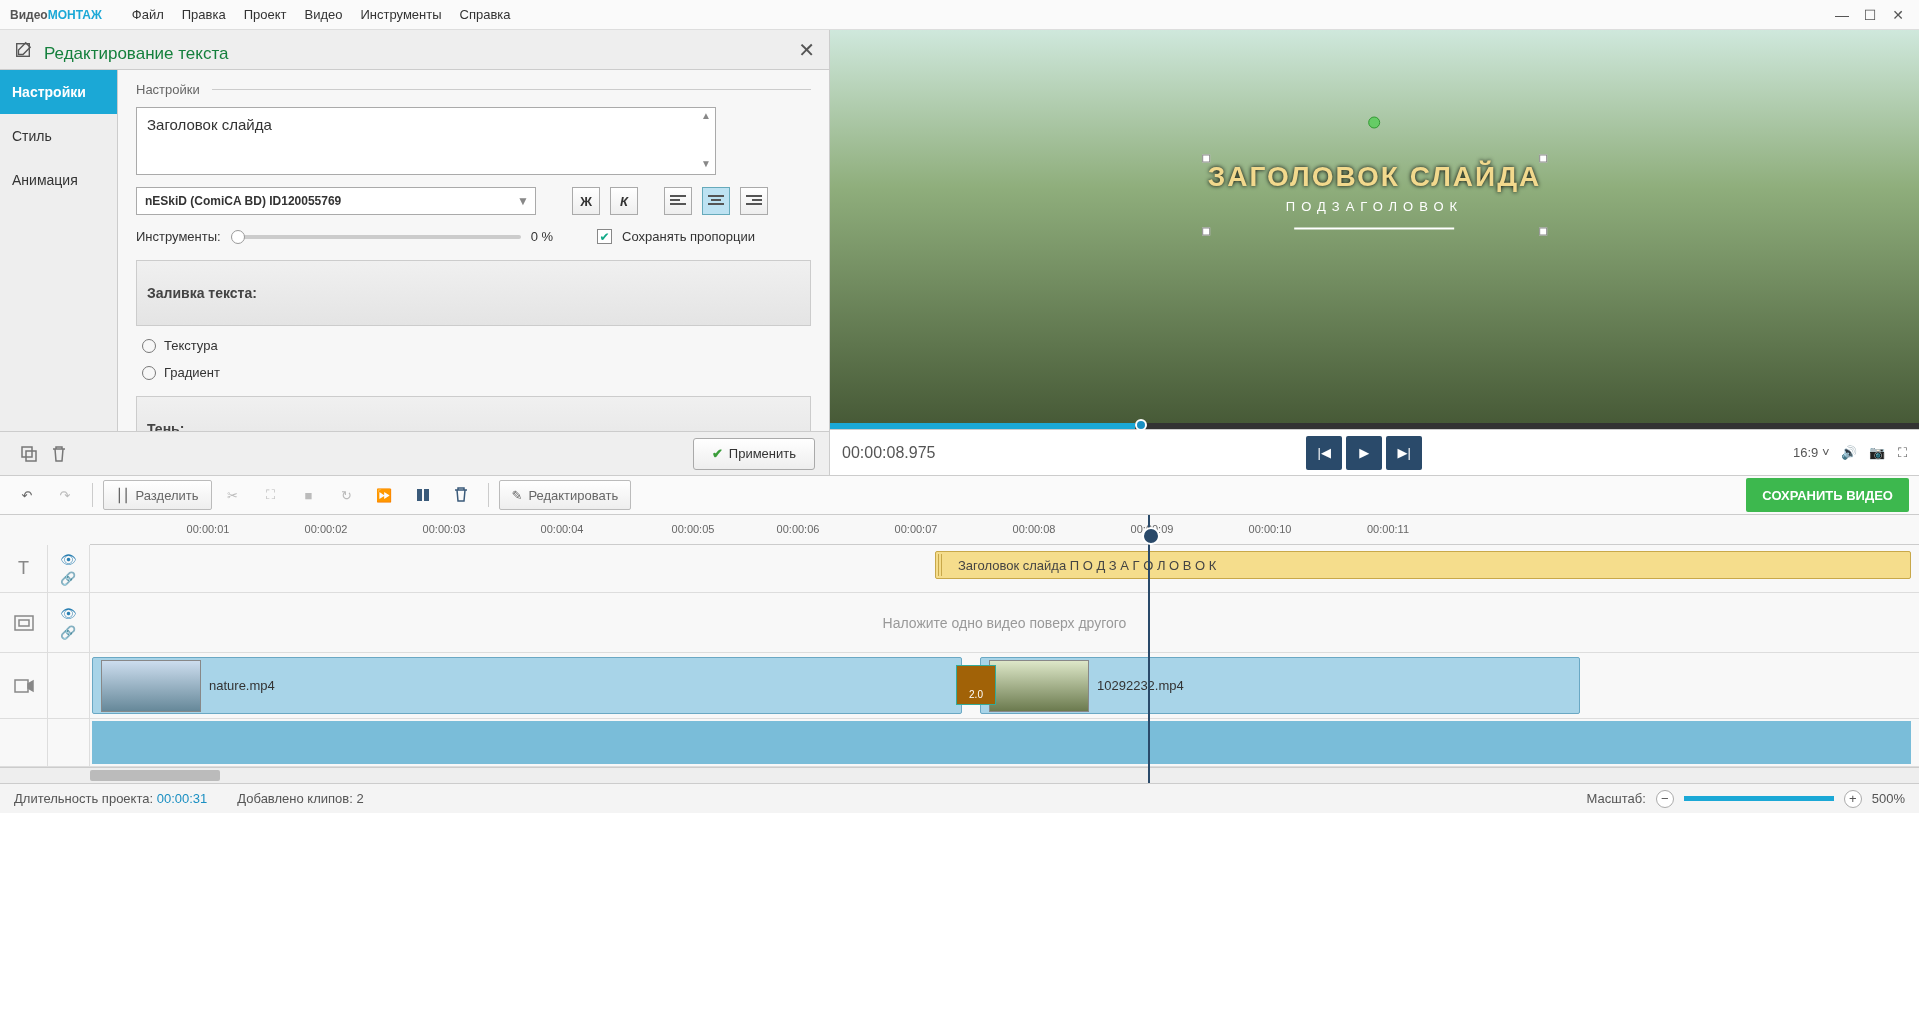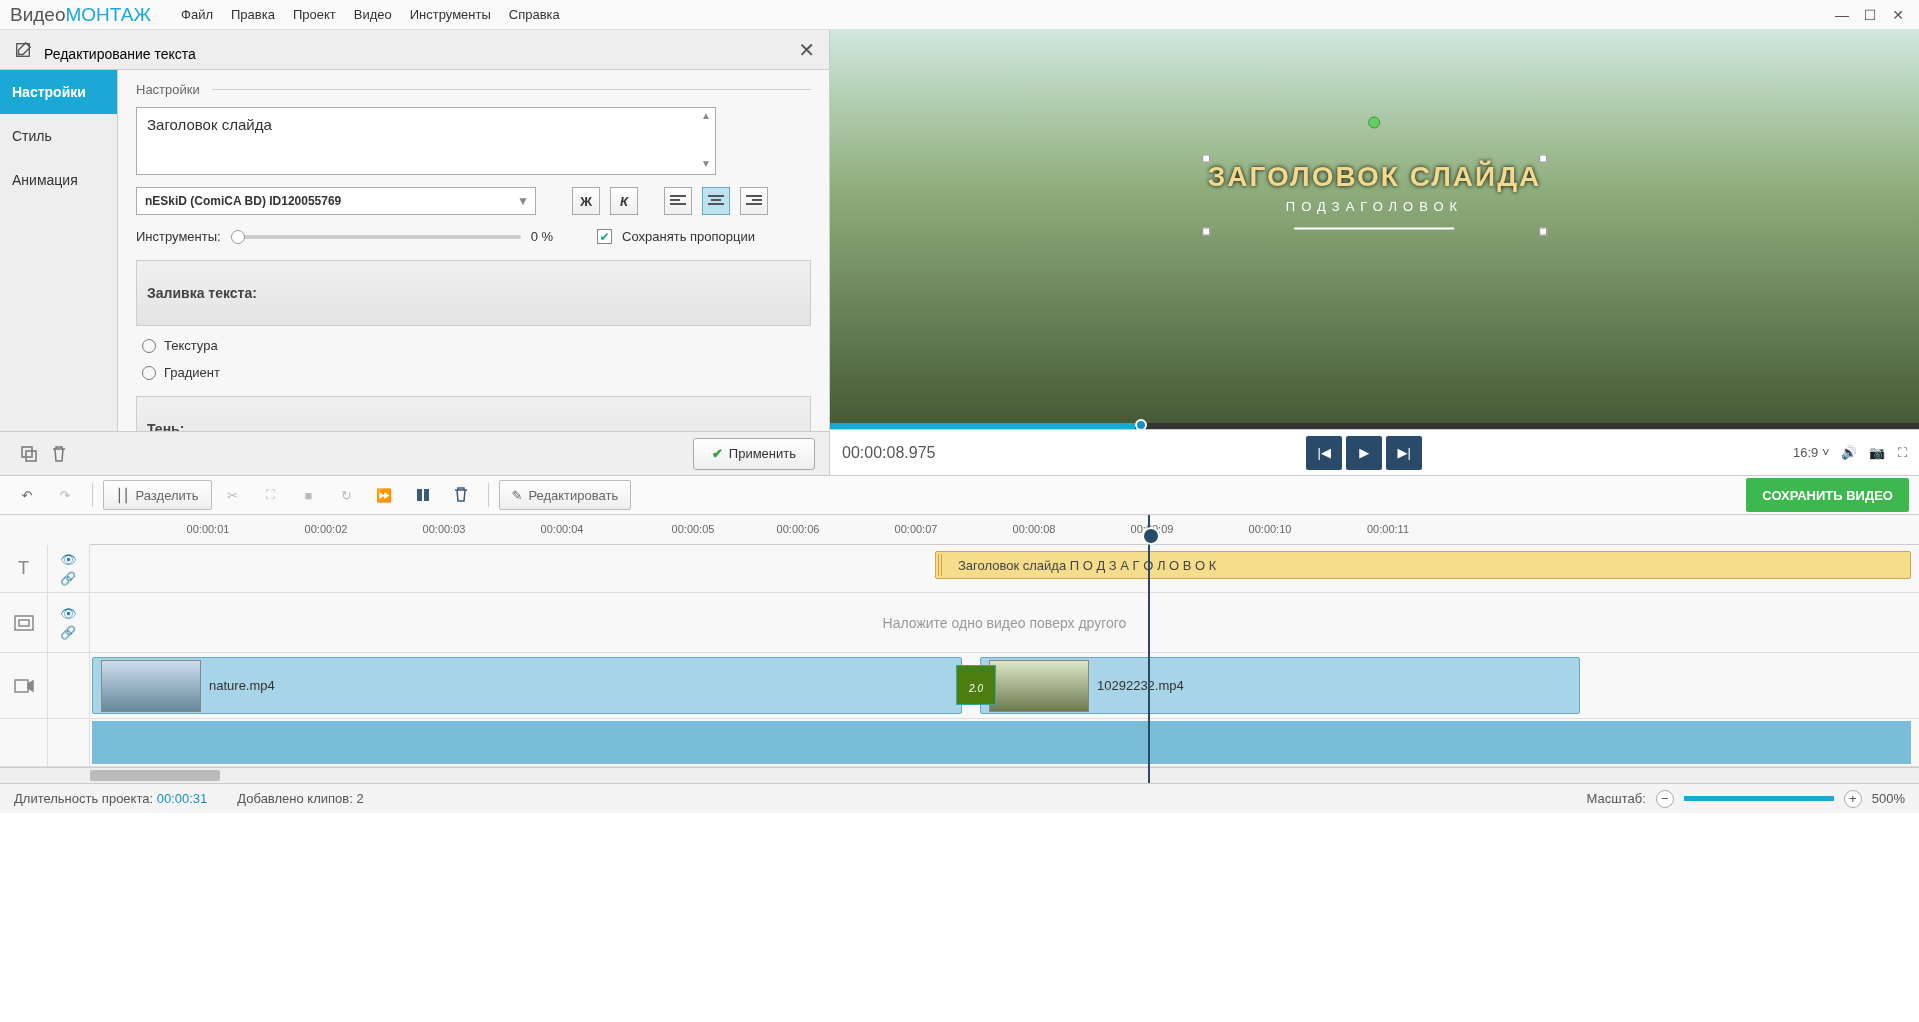--- a/index.html
+++ b/index.html
@@ -1,36 +1,36 @@
 <!DOCTYPE html>
 <html><head>
 <meta charset="utf-8">
 <style>
 * { margin:0; padding:0; box-sizing:border-box; font-family:Arial,sans-serif; }
 body { width:1919px; height:1022px; background:#fff; overflow:hidden; font-size:13px; color:#333; }
 
 
 .menubar { height:30px; display:flex; align-items:center; padding:0 10px; background:#fafafa; border-bottom:1px solid #ddd; }
-.logo { font-weight:normal; font-size:19px; }
+.logo { font-weight:bold; font-size:12px; }
 .logo .l1 { color:#555; }
 .logo .l2 { color:#1ba8d6; }
 .menu-items { display:flex; gap:18px; margin-left:30px; }
 .menu-items span { cursor:pointer; }
 .win-controls { margin-left:auto; display:flex; gap:6px; }
 .win-controls span { width:22px; height:22px; display:flex; align-items:center; justify-content:center; cursor:pointer; color:#555; font-size:14px; }
 
 
 .main { display:flex; height:445px; }
 .left-pane { width:830px; display:flex; flex-direction:column; background:#f5f5f5; border-right:1px solid #ccc; }
 .right-pane { flex:1; display:flex; flex-direction:column; background:#000; }
 
 
 .dlg-header { height:40px; display:flex; align-items:center; padding:0 14px; background:#eee; border-bottom:1px solid #ccc; }
 .dlg-header .icon-edit { width:18px; height:18px; margin-right:12px; color:#555; }
-.dlg-header .title { font-size:14px; color:#000000;margin-top:9px; }
+.dlg-header .title { font-size:17px; color:#15803d;margin-top:9px; }
 .dlg-header .close { margin-left:auto; font-size:20px; color:#555; cursor:pointer; }
 
 .dlg-body { flex:1; display:flex; overflow:hidden; }
 .side-tabs { width:118px; background:#eee; border-right:1px solid #ccc; }
 .side-tab { padding:14px 12px; cursor:pointer; font-size:14px; }
 .side-tab.active { background:#1ba8d6; color:#fff; font-weight:bold; }
 
 .form-pane { flex:1; padding:12px 18px; overflow-y:auto; background:#f7f7f7; }
 .section-lbl { font-size:13px; color:#666; display:flex; align-items:center; margin-bottom:10px; }
 .section-lbl::after { content:""; flex:1; height:1px; background:#ccc; margin-left:12px; }
@@ -93,21 +93,21 @@
 .track-body{flex:1;position:relative;}
 .text-clip{position:absolute;left:845px;right:8px;top:6px;height:28px;background:#f5dd8c;border:1px solid #c8a84a;border-radius:2px;display:flex;align-items:center;padding:0 10px;font-size:13px;color:#444;}
 .text-clip .drag{position:absolute;left:2px;top:2px;bottom:2px;width:6px;background:repeating-linear-gradient(90deg,#c8a84a 0 1px,transparent 1px 3px);}
 .overlay-hint{position:absolute;left:50%;top:50%;transform:translate(-50%,-50%);color:#999;font-size:14px;}
 .video-track{height:66px;}
 .clip{position:absolute;top:4px;bottom:4px;background:#a8d4e8;border:1px solid #6aa8c4;border-radius:2px;display:flex;align-items:center;}
 .clip1{left:2px;width:870px;}
 .clip2{left:890px;width:600px;}
 .thumb{width:100px;height:52px;margin:2px 8px;object-fit:cover;border:1px solid #888;background:linear-gradient(#cde,#689);}
 .thumb2{background:linear-gradient(#dde7c8,#6b7a4e);}
-.trans-block{position:absolute;left:866px;top:12px;width:40px;height:40px;background:#4d7c0f;border:1px solid #3a9;display:flex;align-items:end;justify-content:center;font-size:10px;color:#fff;padding-bottom:10px;z-index:2;font-style:italic;}
+.trans-block{position:absolute;left:866px;top:12px;width:40px;height:40px;background:#a16207;border:1px solid #3a9;display:flex;align-items:end;justify-content:center;font-size:10px;color:#fff;padding-bottom:4px;z-index:2;}
 .audio-track{height:14px;}
 .audio-wave{position:absolute;left:2px;right:8px;top:2px;bottom:2px;background:#7abdd9;}
 .playhead{position:absolute;left:1148px;top:0;bottom:0;width:2px;background:#2a4a6a;z-index:10;}
 .playhead::before{content:"";position:absolute;top:12px;left:-6px;width:14px;height:14px;border-radius:50%;background:#2a4a6a;border:2px solid #fff;}
 .scroll-strip{height:16px;background:#eee;border-top:1px solid #ccc;position:relative;}
 .scroll-thumb{position:absolute;left:90px;width:130px;top:2px;bottom:2px;background:#bbb;border-radius:2px;}
 
 
 .statusbar{height:30px;border-top:1px solid #ccc;display:flex;align-items:center;padding:8px 14px;background:#f4f4f4;font-size:13px;color:#555;gap:30px;}
 .statusbar .spacer{flex:1;}

